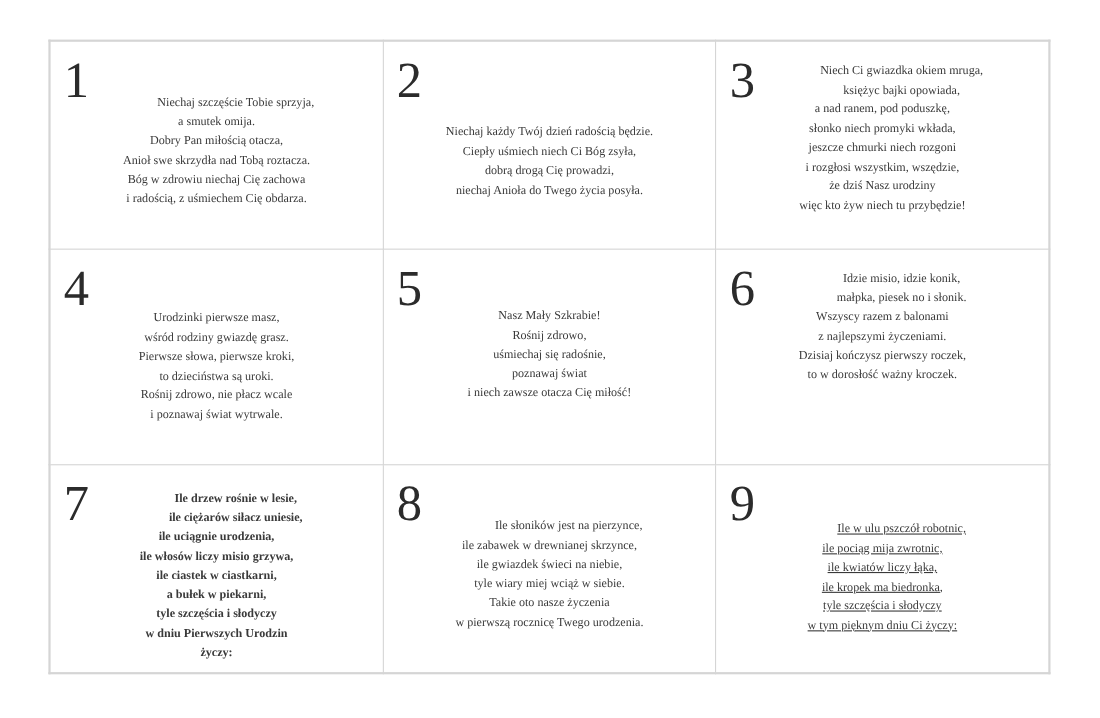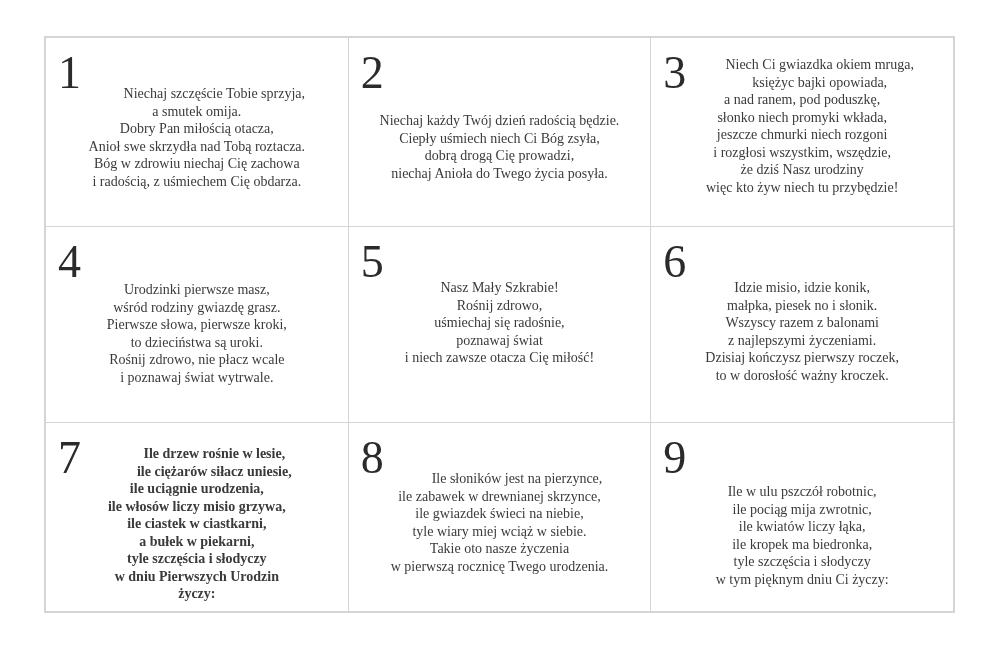--- a/index.html
+++ b/index.html
@@ -32,35 +32,35 @@
   tr.r3 td { height: 170px; }
   .num {
     float: left;
     font-size: 46px;
     line-height: 34px;
     color: #2b2b2b;
     margin: 0 6px 0 6px;
   }
   .poem {
     text-align: center;
-    font-size: 14px;
+    font-size: 11px;
     line-height: 17.5px;
     color: #3a3a3a;
   }
   .poem .line { white-space: nowrap; }
   
   .pm0 { margin-top: 29px; }
   .pm1 { margin-top: 56px; }
   .pm2 { margin-top: 0px;  }
   .pm3 { margin-top: 36px; }
   .pm4 { margin-top: 34px; }
-  .pm5 { margin-top: 34px; }
+  .pm5 { }
   .pm6 { margin-top: 4px; font-weight: bold;  }
   .pm7 { margin-top: 29px; }
-  .pm8 { margin-top: 42px; }
+  .pm8 { margin-top: 32px; text-decoration: underline; }
 </style>
 </head>
 <body>
 
 <div class="sheet">
   <table class="grid">
     <tbody>
         <tr class="r1">
       <td class="cell">
         <div class="num">1</div>

